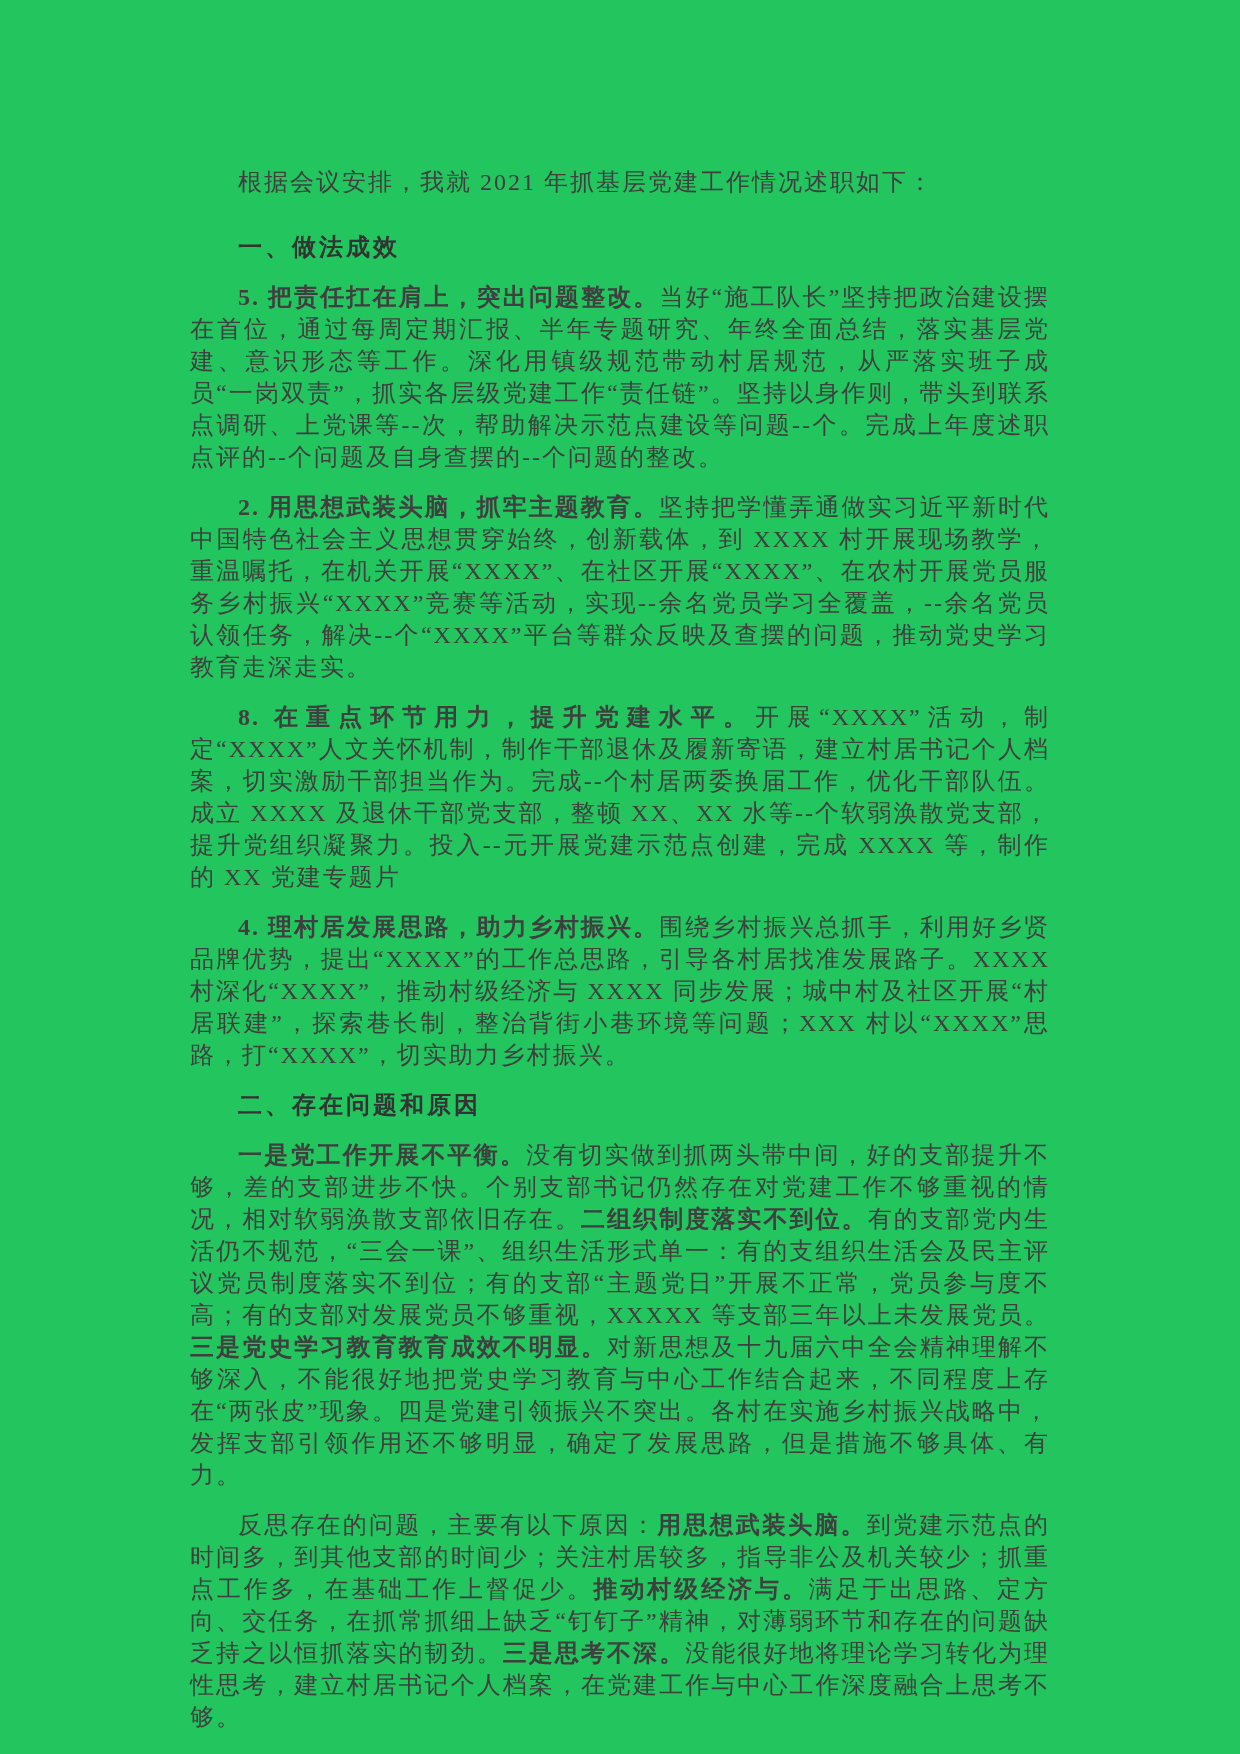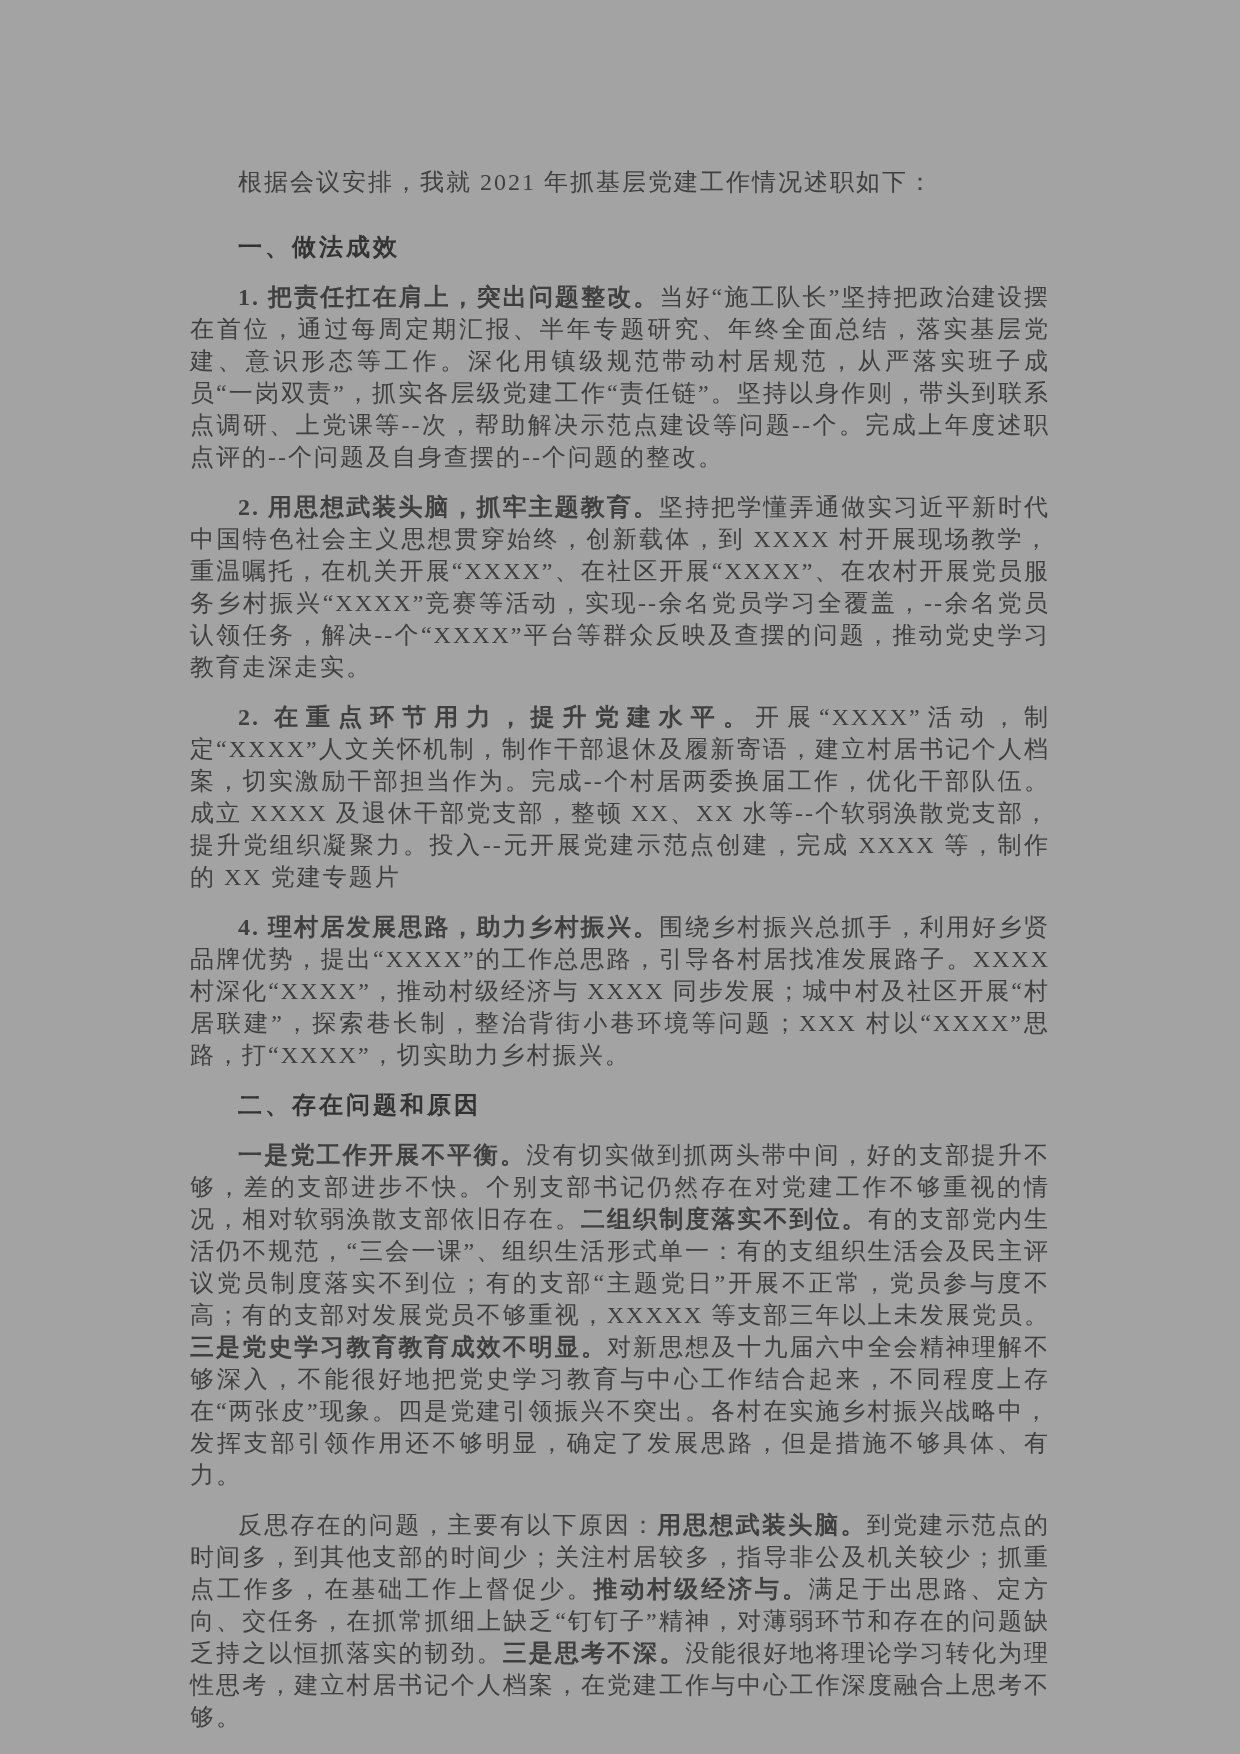--- a/index.html
+++ b/index.html
@@ -4,21 +4,21 @@
 <style>
   html, body {
     margin: 0;
     padding: 0;
     background: #ffffff;
   }
   .page {
     position: relative;
     width: 1240px;
     height: 1754px;
-    background: #a3a3a3;
+    background: #22c55e;
     overflow: hidden;
     font-family: "Liberation Serif", "DejaVu Serif", serif;
   }
   .doc {
     position: absolute;
     left: 190px;
     top: 148px;
     width: 860px;
     font-size: 24px;
     line-height: 32px;
@@ -36,21 +36,21 @@
     font-weight: 700;
   }
 </style>
 </head>
 <body>
 
 <div class="page">
   <div class="doc" style="color: rgb(63, 63, 63);">
       <p class="paragraph"><span>根据会议安排，我就 2021 年抓基层党建工作情况述职如下：</span></p>
       <p class="heading" style="color: rgb(51, 51, 51); margin-top: 33px;"><strong>一、做法成效</strong></p>
-      <p class="paragraph"><strong>1. 把责任扛在肩上，突出问题整改。</strong><span>当好“施工队长”坚持把政治建设摆在首位，通过每周定期汇报、半年专题研究、年终全面总结，落实基层党建、意识形态等工作。深化用镇级规范带动村居规范，从严落实班子成员“一岗双责”，抓实各层级党建工作“责任链”。坚持以身作则，带头到联系点调研、上党课等--次，帮助解决示范点建设等问题--个。完成上年度述职点评的--个问题及自身查摆的--个问题的整改。</span></p>
+      <p class="paragraph"><strong>5. 把责任扛在肩上，突出问题整改。</strong><span>当好“施工队长”坚持把政治建设摆在首位，通过每周定期汇报、半年专题研究、年终全面总结，落实基层党建、意识形态等工作。深化用镇级规范带动村居规范，从严落实班子成员“一岗双责”，抓实各层级党建工作“责任链”。坚持以身作则，带头到联系点调研、上党课等--次，帮助解决示范点建设等问题--个。完成上年度述职点评的--个问题及自身查摆的--个问题的整改。</span></p>
       <p class="paragraph"><strong>2. 用思想武装头脑，抓牢主题教育。</strong><span>坚持把学懂弄通做实习近平新时代中国特色社会主义思想贯穿始终，创新载体，到 XXXX 村开展现场教学，重温嘱托，在机关开展“XXXX”、在社区开展“XXXX”、在农村开展党员服务乡村振兴“XXXX”竞赛等活动，实现--余名党员学习全覆盖，--余名党员认领任务，解决--个“XXXX”平台等群众反映及查摆的问题，推动党史学习教育走深走实。</span></p>
-      <p class="paragraph"><strong>2. 在重点环节用力，提升党建水平。</strong><span>开展“XXXX”活动，制定“XXXX”人文关怀机制，制作干部退休及履新寄语，建立村居书记个人档案，切实激励干部担当作为。完成--个村居两委换届工作，优化干部队伍。成立 XXXX 及退休干部党支部，整顿 XX、XX 水等--个软弱涣散党支部，提升党组织凝聚力。投入--元开展党建示范点创建，完成 XXXX 等，制作的 XX 党建专题片</span></p>
+      <p class="paragraph"><strong>8. 在重点环节用力，提升党建水平。</strong><span>开展“XXXX”活动，制定“XXXX”人文关怀机制，制作干部退休及履新寄语，建立村居书记个人档案，切实激励干部担当作为。完成--个村居两委换届工作，优化干部队伍。成立 XXXX 及退休干部党支部，整顿 XX、XX 水等--个软弱涣散党支部，提升党组织凝聚力。投入--元开展党建示范点创建，完成 XXXX 等，制作的 XX 党建专题片</span></p>
       <p class="paragraph"><strong>4. 理村居发展思路，助力乡村振兴。</strong><span>围绕乡村振兴总抓手，利用好乡贤品牌优势，提出“XXXX”的工作总思路，引导各村居找准发展路子。XXXX 村深化“XXXX”，推动村级经济与 XXXX 同步发展；城中村及社区开展“村居联建”，探索巷长制，整治背街小巷环境等问题；XXX 村以“XXXX”思路，打“XXXX”，切实助力乡村振兴。</span></p>
       <p class="heading" style="color: rgb(51, 51, 51);"><strong>二、存在问题和原因</strong></p>
       <p class="paragraph"><strong>一是党工作开展不平衡。</strong><span>没有切实做到抓两头带中间，好的支部提升不够，差的支部进步不快。个别支部书记仍然存在对党建工作不够重视的情况，相对软弱涣散支部依旧存在。</span><strong>二组织制度落实不到位。</strong><span>有的支部党内生活仍不规范，“三会一课”、组织生活形式单一：有的支组织生活会及民主评议党员制度落实不到位；有的支部“主题党日”开展不正常，党员参与度不高；有的支部对发展党员不够重视，XXXXX 等支部三年以上未发展党员。</span><strong>三是党史学习教育教育成效不明显。</strong><span>对新思想及十九届六中全会精神理解不够深入，不能很好地把党史学习教育与中心工作结合起来，不同程度上存在“两张皮”现象。四是党建引领振兴不突出。各村在实施乡村振兴战略中，发挥支部引领作用还不够明显，确定了发展思路，但是措施不够具体、有力。</span></p>
       <p class="paragraph"><span>反思存在的问题，主要有以下原因：</span><strong>用思想武装头脑。</strong><span>到党建示范点的时间多，到其他支部的时间少；关注村居较多，指导非公及机关较少；抓重点工作多，在基础工作上督促少。</span><strong>推动村级经济与。</strong><span>满足于出思路、定方向、交任务，在抓常抓细上缺乏“钉钉子”精神，对薄弱环节和存在的问题缺乏持之以恒抓落实的韧劲。</span><strong>三是思考不深。</strong><span>没能很好地将理论学习转化为理性思考，建立村居书记个人档案，在党建工作与中心工作深度融合上思考不够。</span></p>
     </div>
 </div>
 
 </body></html>

